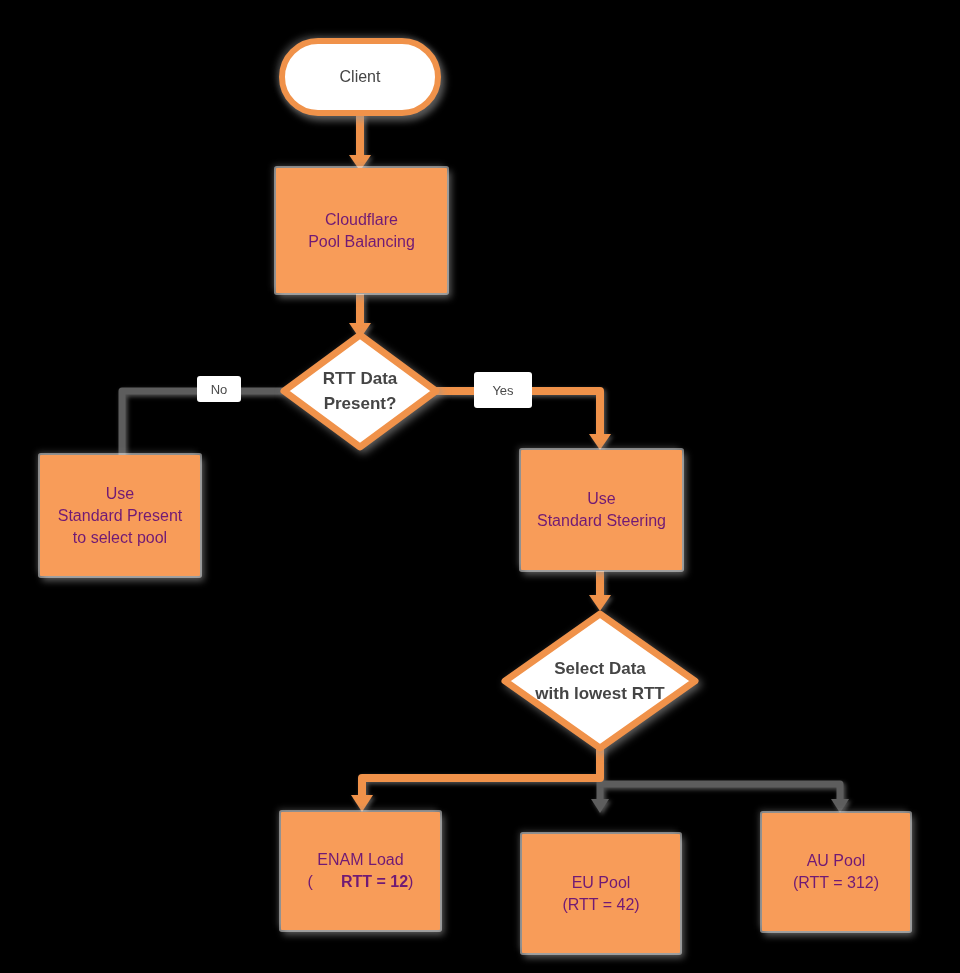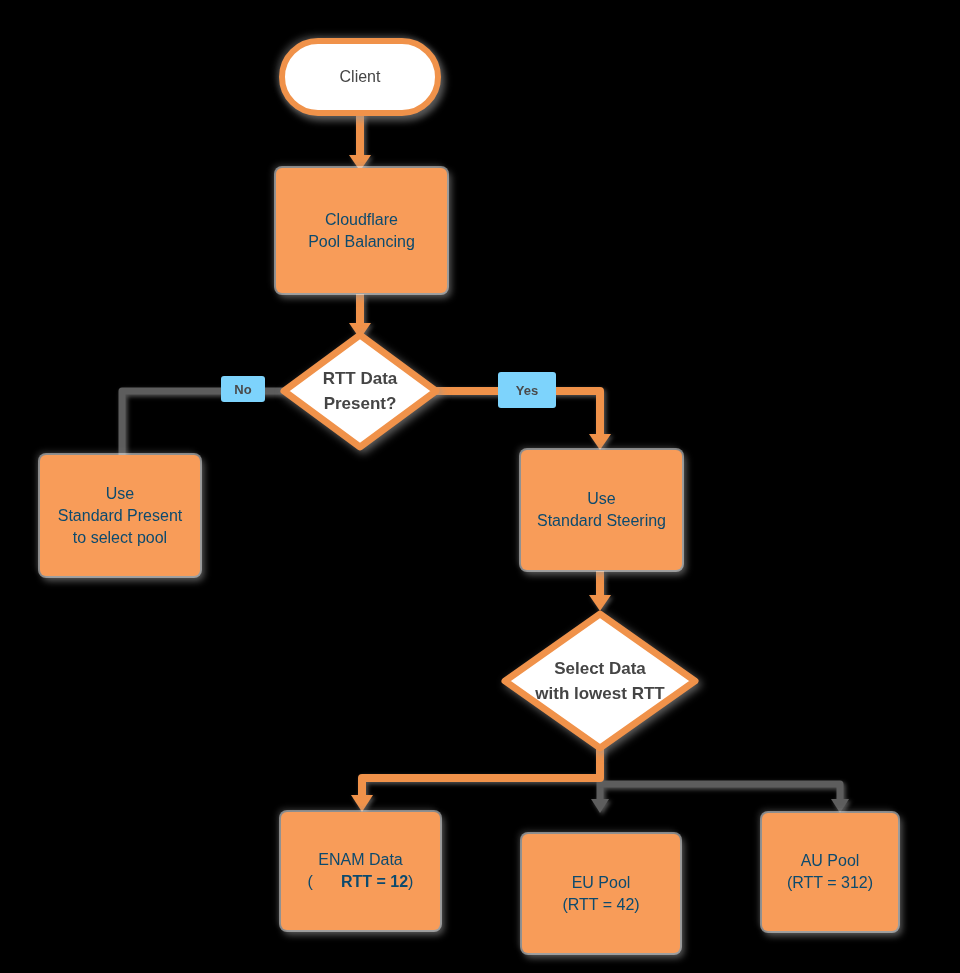--- a/index.html
+++ b/index.html
@@ -21,22 +21,22 @@
     position: absolute;
     display: flex;
     flex-direction: column;
     align-items: center;
     justify-content: center;
     text-align: center;
     box-sizing: border-box;
   }
   .box {
     background: #F89C59;
-    border-radius: 6px;
-    color: #0c4a6e;
+    border-radius: 1px;
+    color: #701a75;
     font-size: 16px;
     line-height: 22px;
     box-shadow: 0 0 0 2px rgba(255,255,255,0.45),
                 3px 4px 7px 1px rgba(150,150,150,0.60),
                 -3px -3px 6px rgba(150,150,150,0.35);
   }
   .pill {
     background: #FFFFFF;
     border: 6px solid #F0924A;
     border-radius: 44px;
@@ -61,26 +61,25 @@
     color: #454545;
     font-size: 17px;
     line-height: 25px;
     font-weight: bold;
   }
   .edge-label {
     position: absolute;
     display: flex;
     align-items: center;
     justify-content: center;
-    background: #7dd3fc;
+    background: #ffffff;
     color: #4A4A4A;
     font-size: 13px;
-    font-weight: bold;
+    font-weight: normal;
     border-radius: 3px;
-    margin-left: 24px;
   }
   .line b { font-weight: bold; margin-left: 28px; }
 </style>
 </head>
 <body>
 
 <div class="canvas">
 
   <svg class="connectors" viewBox="0 0 960 973" aria-hidden="true">
 
@@ -145,27 +144,27 @@
     <svg width="206" height="150" viewBox="0 0 206 150">
       <polygon points="103,8 198,75 103,142 8,75" fill="#FFFFFF" stroke="#F0924A" stroke-width="7" stroke-linejoin="round"></polygon>
     </svg>
     <div class="diamond-label">
       <div class="line">Select Data</div>
       <div class="line">with lowest RTT</div>
     </div>
   </div>
 
   <div class="node box" style="left:281px; top:812px; width:159px; height:118px;">
-    <div class="line">ENAM Data</div>
+    <div class="line">ENAM Load</div>
     <div class="line"><span>(</span><b>RTT = 12</b><span>)</span></div>
   </div>
 
   <div class="node box" style="left:522px; top:834px; width:158px; height:119px;">
     <div class="line">EU Pool</div>
     <div class="line">(RTT = 42)</div>
   </div>
 
-  <div class="node box" style="left:762px; top:813px; width:136px; height:118px;">
+  <div class="node box" style="left:762px; top:813px; width:148px; height:118px;">
     <div class="line">AU Pool</div>
     <div class="line">(RTT = 312)</div>
   </div>
 
 </div>
 
 </body></html>

